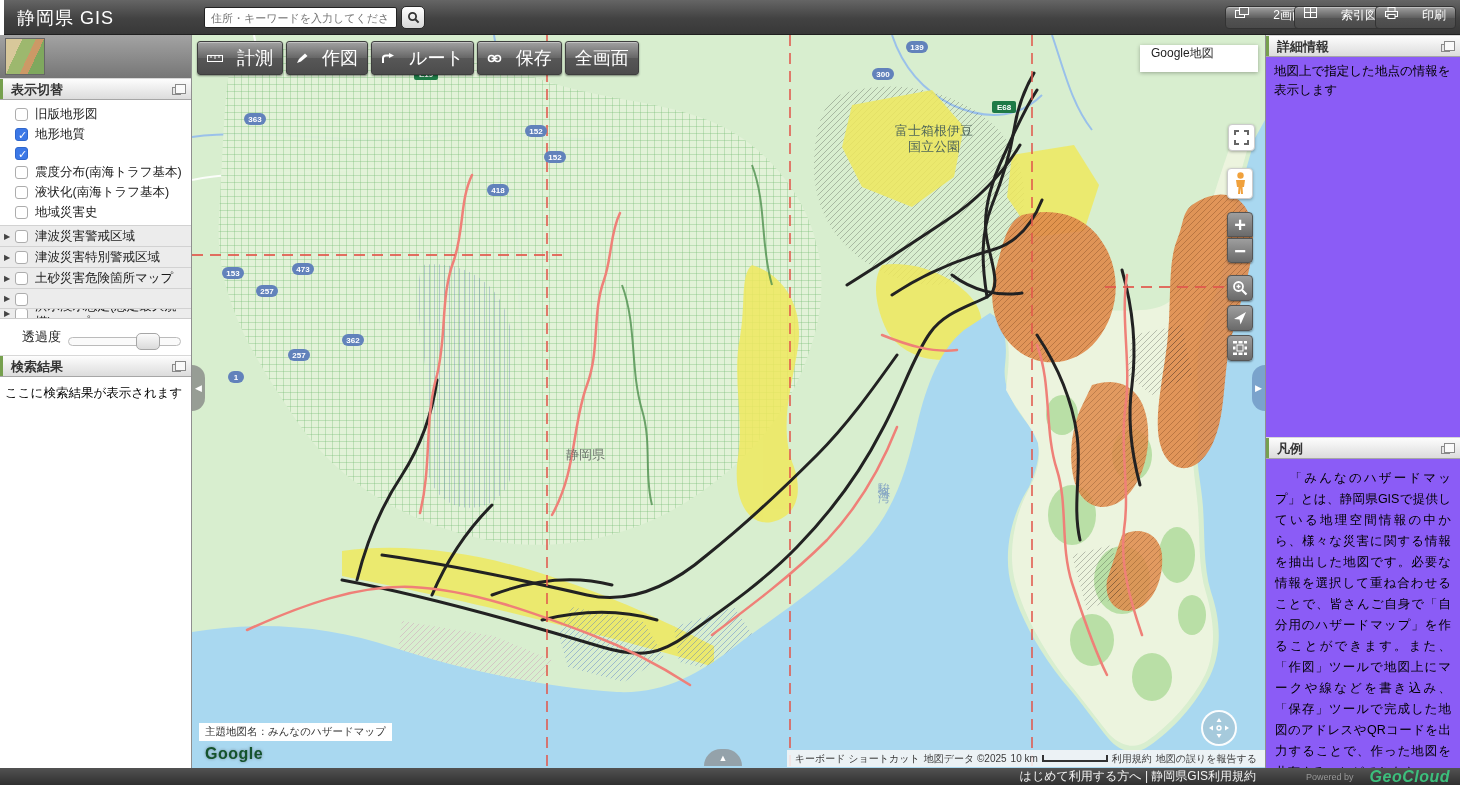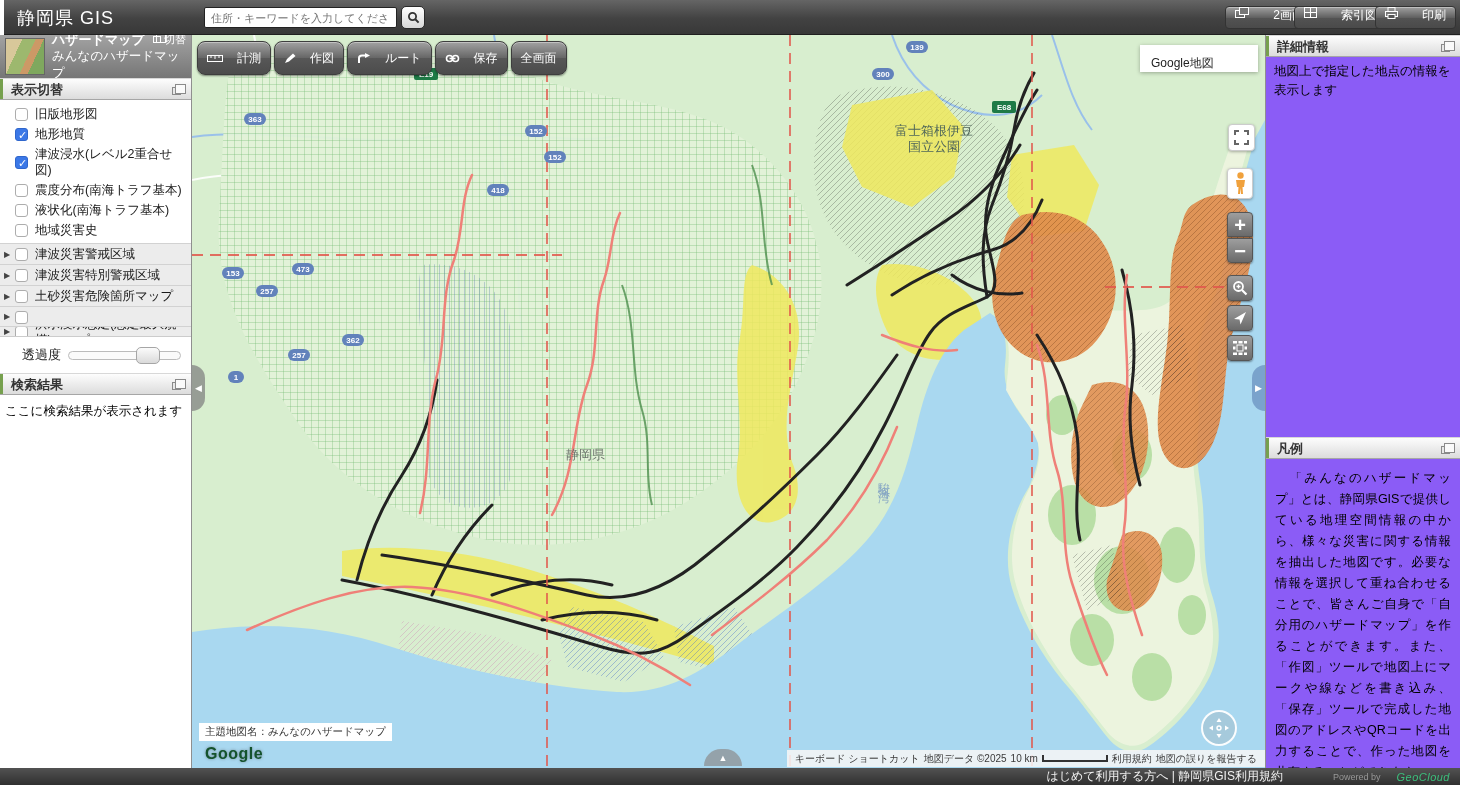--- a/index.html
+++ b/index.html
@@ -34,39 +34,39 @@
 .sw-icon{width:8px;height:7px;border:1px solid #fff;position:relative;display:inline-block}
 .sw-icon::after{content:"";position:absolute;left:2px;top:-3px;width:8px;height:7px;border:1px solid #fff}
 .layer-list{border-bottom:1px solid #ccc}
 .layer-row{display:flex;align-items:center;padding:2px 4px 2px 15px;font-size:12.5px;color:#1a1a1a;line-height:16px;cursor:pointer}
 .layer-row.exp{background:#ececec;border-top:1px solid #d2d2d2;padding-left:4px}
 .layer-row.clip{height:10px;overflow:hidden;border-top:1px solid #d2d2d2;background:#ececec}
 .arr{width:11px;flex:none;color:#444;font-size:8px;line-height:15px}
 .cb{width:13px;height:13px;flex:none;border:1px solid #adadad;border-radius:3px;background:#fff;margin:1px 7px 0 0;position:relative;cursor:pointer}
 .cb.on{background:#3b78e7;border-color:#2f66cc}
 .cb.on::after{content:"✓";position:absolute;left:2px;top:-2px;color:#fff;font-size:11px;font-weight:bold}
-.op-row{display:flex;align-items:center;gap:7px;padding:9px 10px 9px 22px;font-size:13px;color:#222}
+.op-row{display:flex;align-items:flex-end;gap:7px;padding:9px 10px 9px 22px;font-size:13px;color:#222}
 .track{flex:1;height:9px;border:1px solid #bbb;border-radius:6px;background:#fafafa;position:relative;cursor:pointer}
 .thumbS{position:absolute;left:60%;top:-5px;width:24px;height:17px;border:1px solid #a6a6a6;border-radius:5px;
   background:linear-gradient(#fbfbfb,#dadada);cursor:pointer}
 .search-empty{padding:8px 5px;font-size:12.5px;color:#000}
 
 .rpanel{position:absolute;left:1265px;top:35px;width:195px;height:733px;background:#8b5cf6;border-left:1px solid #8f8f8f;z-index:30}
 .rp-body{padding:5px 8px;font-size:12.5px;line-height:19px;color:#000}
 .legend-head{position:absolute;left:0;top:402px;width:100%}
 .legend-body{position:absolute;left:0;top:426px;width:100%;padding:7px 9px;font-size:12.5px;line-height:21px;color:#000;text-align:justify}
 
 .mapwrap{position:absolute;left:192px;top:35px;width:1073px;height:733px;overflow:hidden;background:#d8eecf;cursor:grab}
 .mapsvg{position:absolute;left:0;top:0}
 .mtb{position:absolute;left:5px;top:6px;display:flex;gap:3px;z-index:10}
-.mtb-btn{height:21px;border:1px solid #3e3e3e;border-radius:8px;color:#fff;font-size:12px;cursor:pointer;
+.mtb-btn{height:21px;border:1px solid #3e3e3e;border-radius:3px;color:#fff;font-size:18px;cursor:pointer;
   background:linear-gradient(#a2a2a2,#666 50%,#575757 51%,#4c4c4c);display:flex;align-items:center;gap:14px;
   padding:16px 9px;box-shadow:0 1px 2px rgba(0,0,0,.45),inset 0 1px 0 rgba(255,255,255,.35)}
 .gmap-btn{position:absolute;right:7px;top:10px;width:118px;height:27px;background:#fff;color:#222;font-size:12px;
-  display:flex;align-items:flex-end;padding-left:11px;box-shadow:0 1px 4px rgba(0,0,0,.3);z-index:10;cursor:pointer}
+  display:flex;align-items:flex-start;padding-left:11px;box-shadow:0 1px 4px rgba(0,0,0,.3);z-index:10;cursor:pointer}
 .sq-btn{position:absolute;width:26px;height:26px;border:1px solid #555;border-radius:4px;cursor:pointer;z-index:10;
   background:linear-gradient(#9e9e9e,#6a6a6a);display:flex;align-items:center;justify-content:center;
   color:#fff;box-shadow:0 1px 2px rgba(0,0,0,.4)}
 .white-btn{background:#fff;border:1px solid #ccc;box-shadow:0 1px 3px rgba(0,0,0,.3)}
 .zpm{font-size:20px;font-weight:bold;line-height:20px}
 .handle{position:absolute;z-index:12;display:flex;align-items:center;justify-content:center;color:#fff;font-size:9px;cursor:pointer}
 .h-left{left:0;top:330px;width:13px;height:46px;background:rgba(130,130,130,.75);border-radius:0 23px 23px 0}
 .h-right{right:0;top:330px;width:13px;height:46px;background:rgba(110,150,195,.8);border-radius:23px 0 0 23px}
 .h-bottom{left:512px;bottom:2px;width:38px;height:17px;background:rgba(140,140,140,.7);border-radius:19px 19px 0 0}
 .pan-ctl{position:absolute;right:28px;bottom:22px;width:36px;height:36px;border-radius:50%;z-index:10;cursor:pointer;
@@ -76,21 +76,21 @@
   text-shadow:0 0 3px rgba(70,70,70,.55)}
 .attrib{position:absolute;right:0;bottom:1px;height:17px;background:rgba(245,245,245,.88);z-index:10;
   display:flex;align-items:center;gap:4px;padding:0 8px;font-size:10px;color:#3a3a3a;white-space:nowrap}
 .scalebar{width:66px;height:7px;border-bottom:2px solid #333;border-left:2px solid #333;border-right:2px solid #333;margin-left:4px}
 .attrib .lnk{cursor:pointer}
 
 .footer{position:absolute;left:0;top:768px;width:1460px;height:17px;z-index:50;
   background:linear-gradient(#525252,#303030);display:flex;align-items:center;justify-content:flex-end;gap:16px;padding-right:10px}
 .f-links{color:#f2f2f2;font-size:12px;margin-right:34px;cursor:pointer}
 .f-pow{color:#989898;font-size:9px}
-.f-brand{color:#3cbf7c;font-size:11px;font-weight:normal;font-style:italic;letter-spacing:.5px;cursor:pointer}
+.f-brand{color:#3cbf7c;font-size:16px;font-weight:bold;font-style:italic;letter-spacing:.5px;cursor:pointer}
 .icon{display:inline-flex;flex:none}
 </style>
 </head>
 <body>
 
 <div class="topbar">
   <div class="app-title">静岡県 GIS</div>
   <input class="search-input" placeholder="住所・キーワードを入力してください" style="">
   <div class="search-btn">
     <span class="icon">
@@ -127,49 +127,38 @@
           <rect x="3" y="7.5" width="7" height="4" fill="#555" stroke="#fff"></rect>
         </svg>
     </span>
     <span>印刷</span>
   </div>
 </div>
 
 <div class="sidebar">
   <div class="map-head">
     <div class="thumb"></div>
-    <div class="map-head-txt">
-      <div class="map-head-row1">
-        <span>ハザードマップ</span>
-        <span class="switch-lnk">
-          <span class="sw-icon"></span>
-          <span>切替</span>
-        </span>
-      </div>
-      <div>みんなのハザードマップ</div>
-    </div>
   </div>
 
   <div class="panel-head">
     <span>表示切替</span>
     <span class="pop-icon"></span>
   </div>
 
   <div class="layer-list">
     <div class="layer-row" style="padding-top:6px">
       <span class="cb"></span>
       <span>旧版地形図</span>
       </div>
     <div class="layer-row">
       <span class="cb on"></span>
       <span>地形地質</span>
       </div>
     <div class="layer-row">
       <span class="cb on"></span>
-      <span>津波浸水(レベル2重合せ図)</span>
       </div>
     <div class="layer-row">
       <span class="cb"></span>
       <span>震度分布(南海トラフ基本)</span>
       </div>
     <div class="layer-row">
       <span class="cb"></span>
       <span>液状化(南海トラフ基本)</span>
       </div>
     <div class="layer-row" style="padding-bottom:5px">

